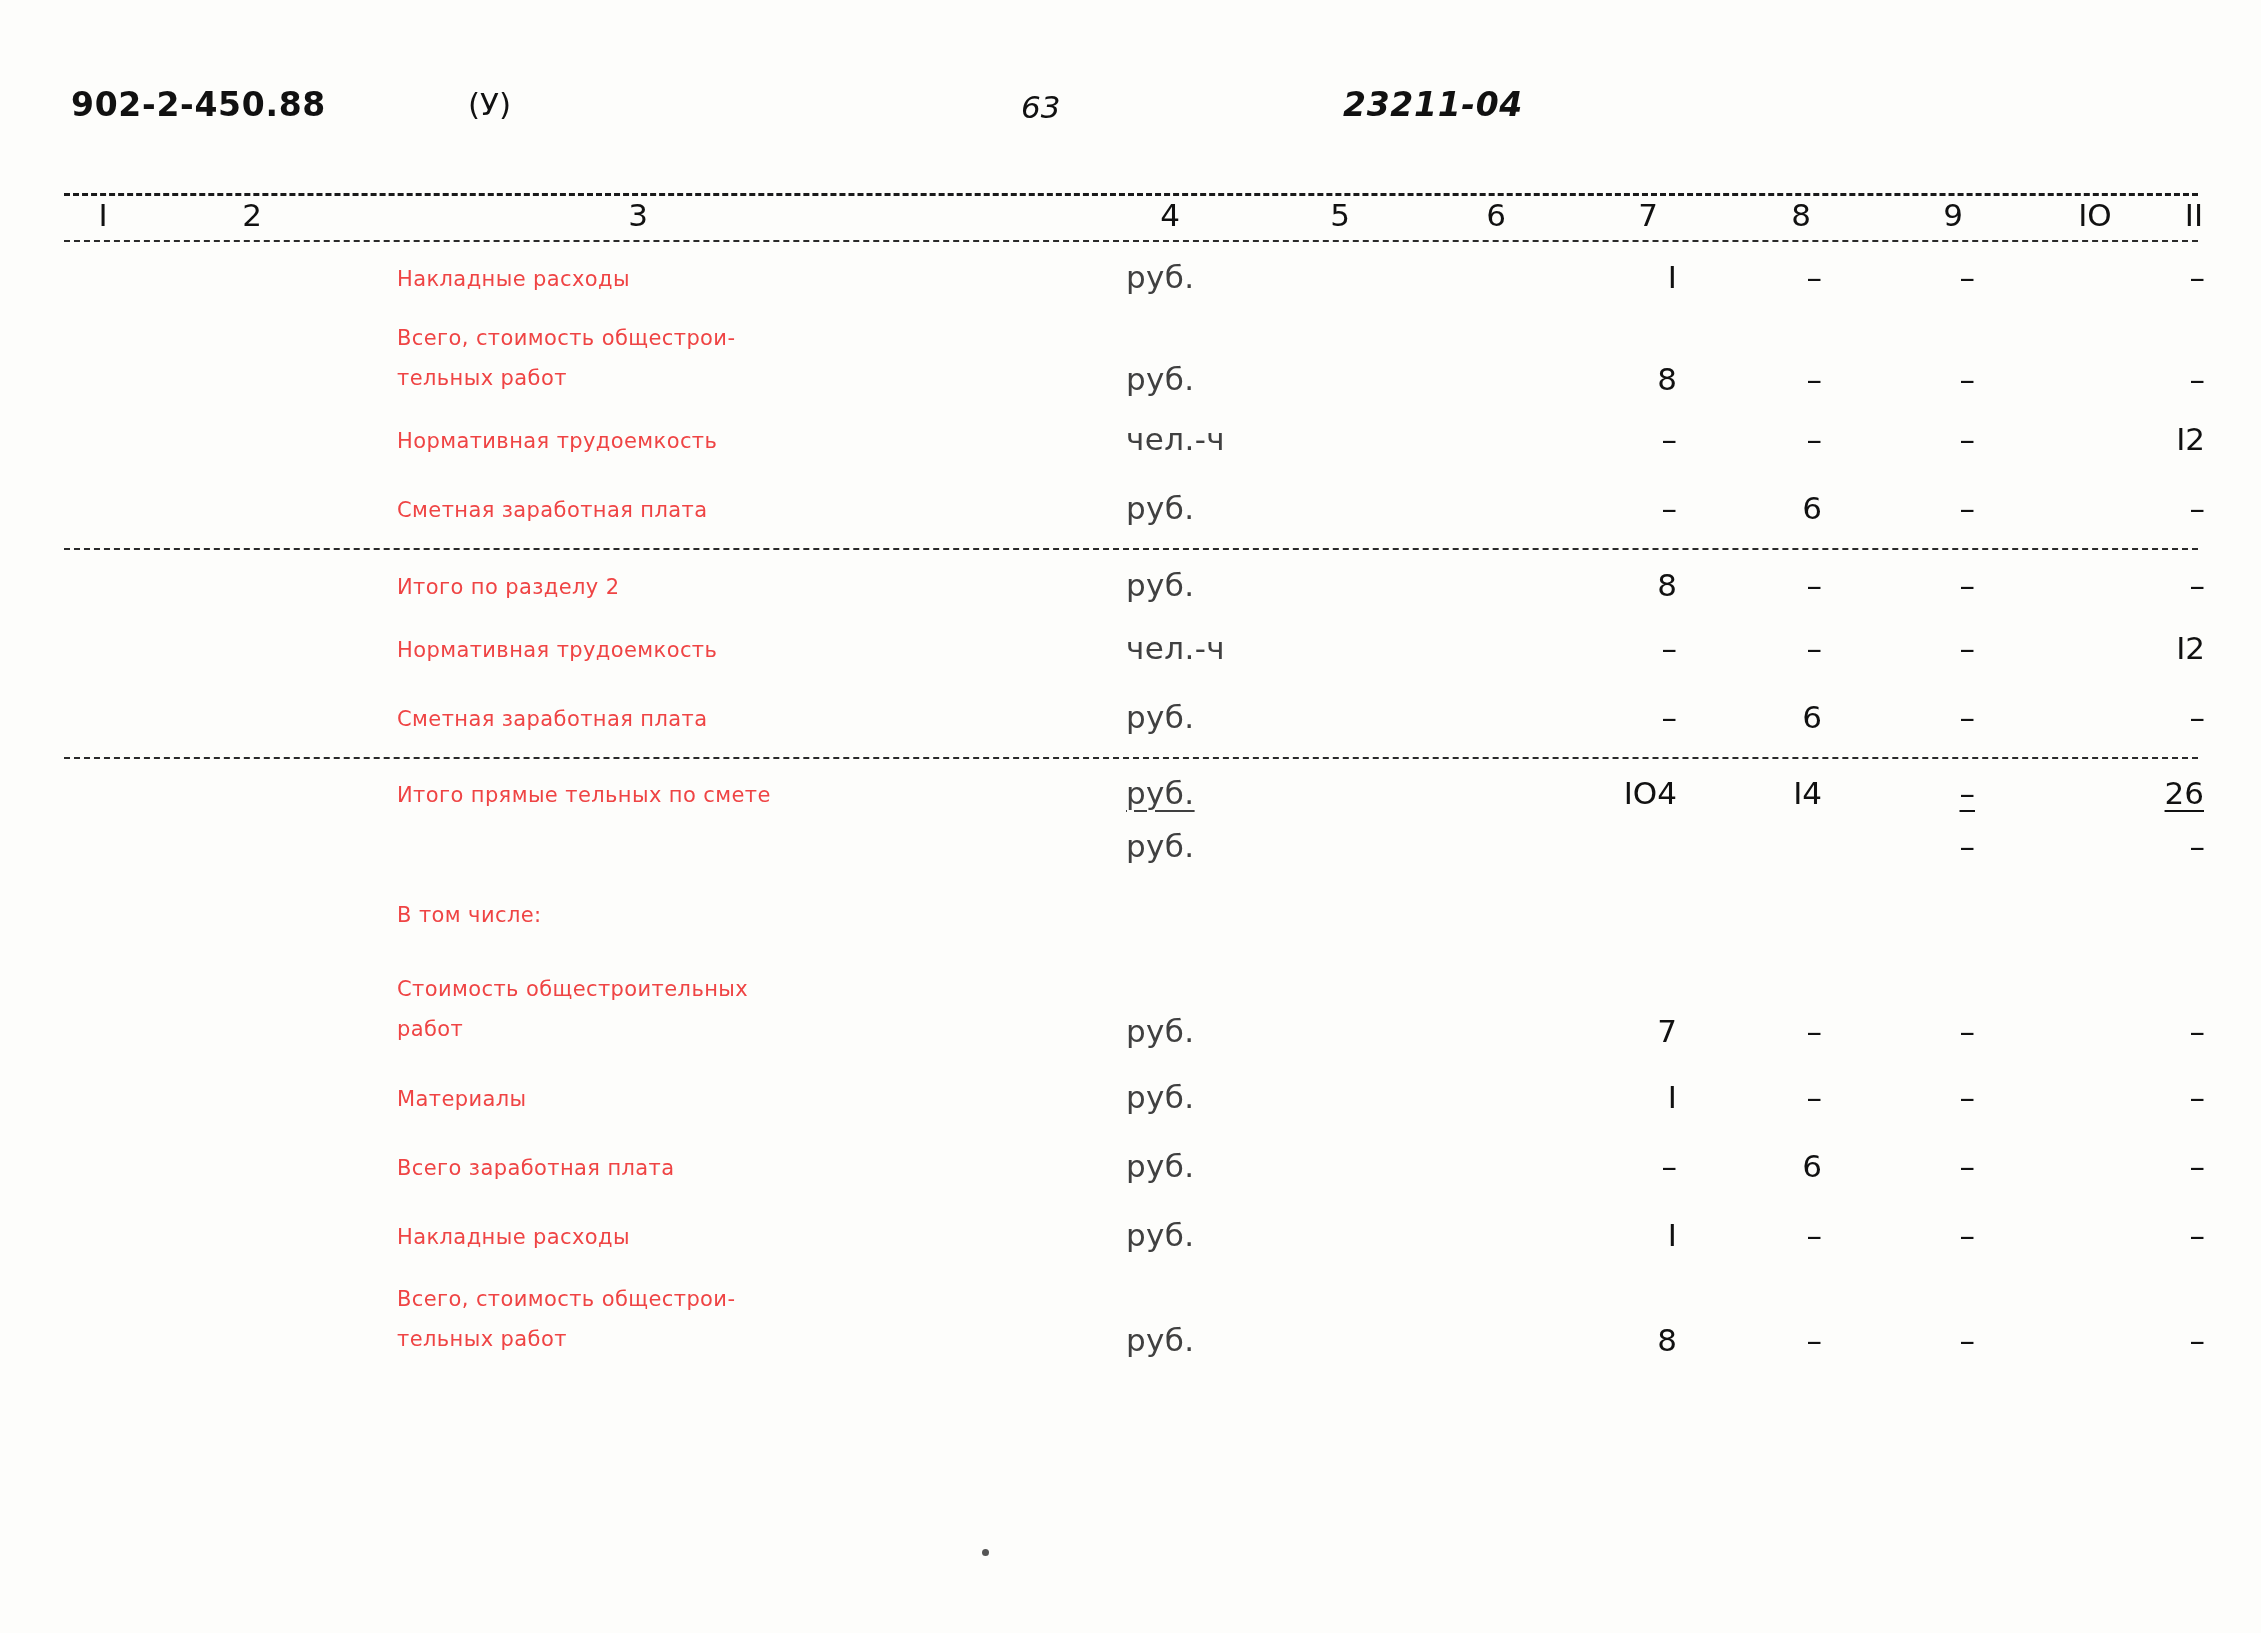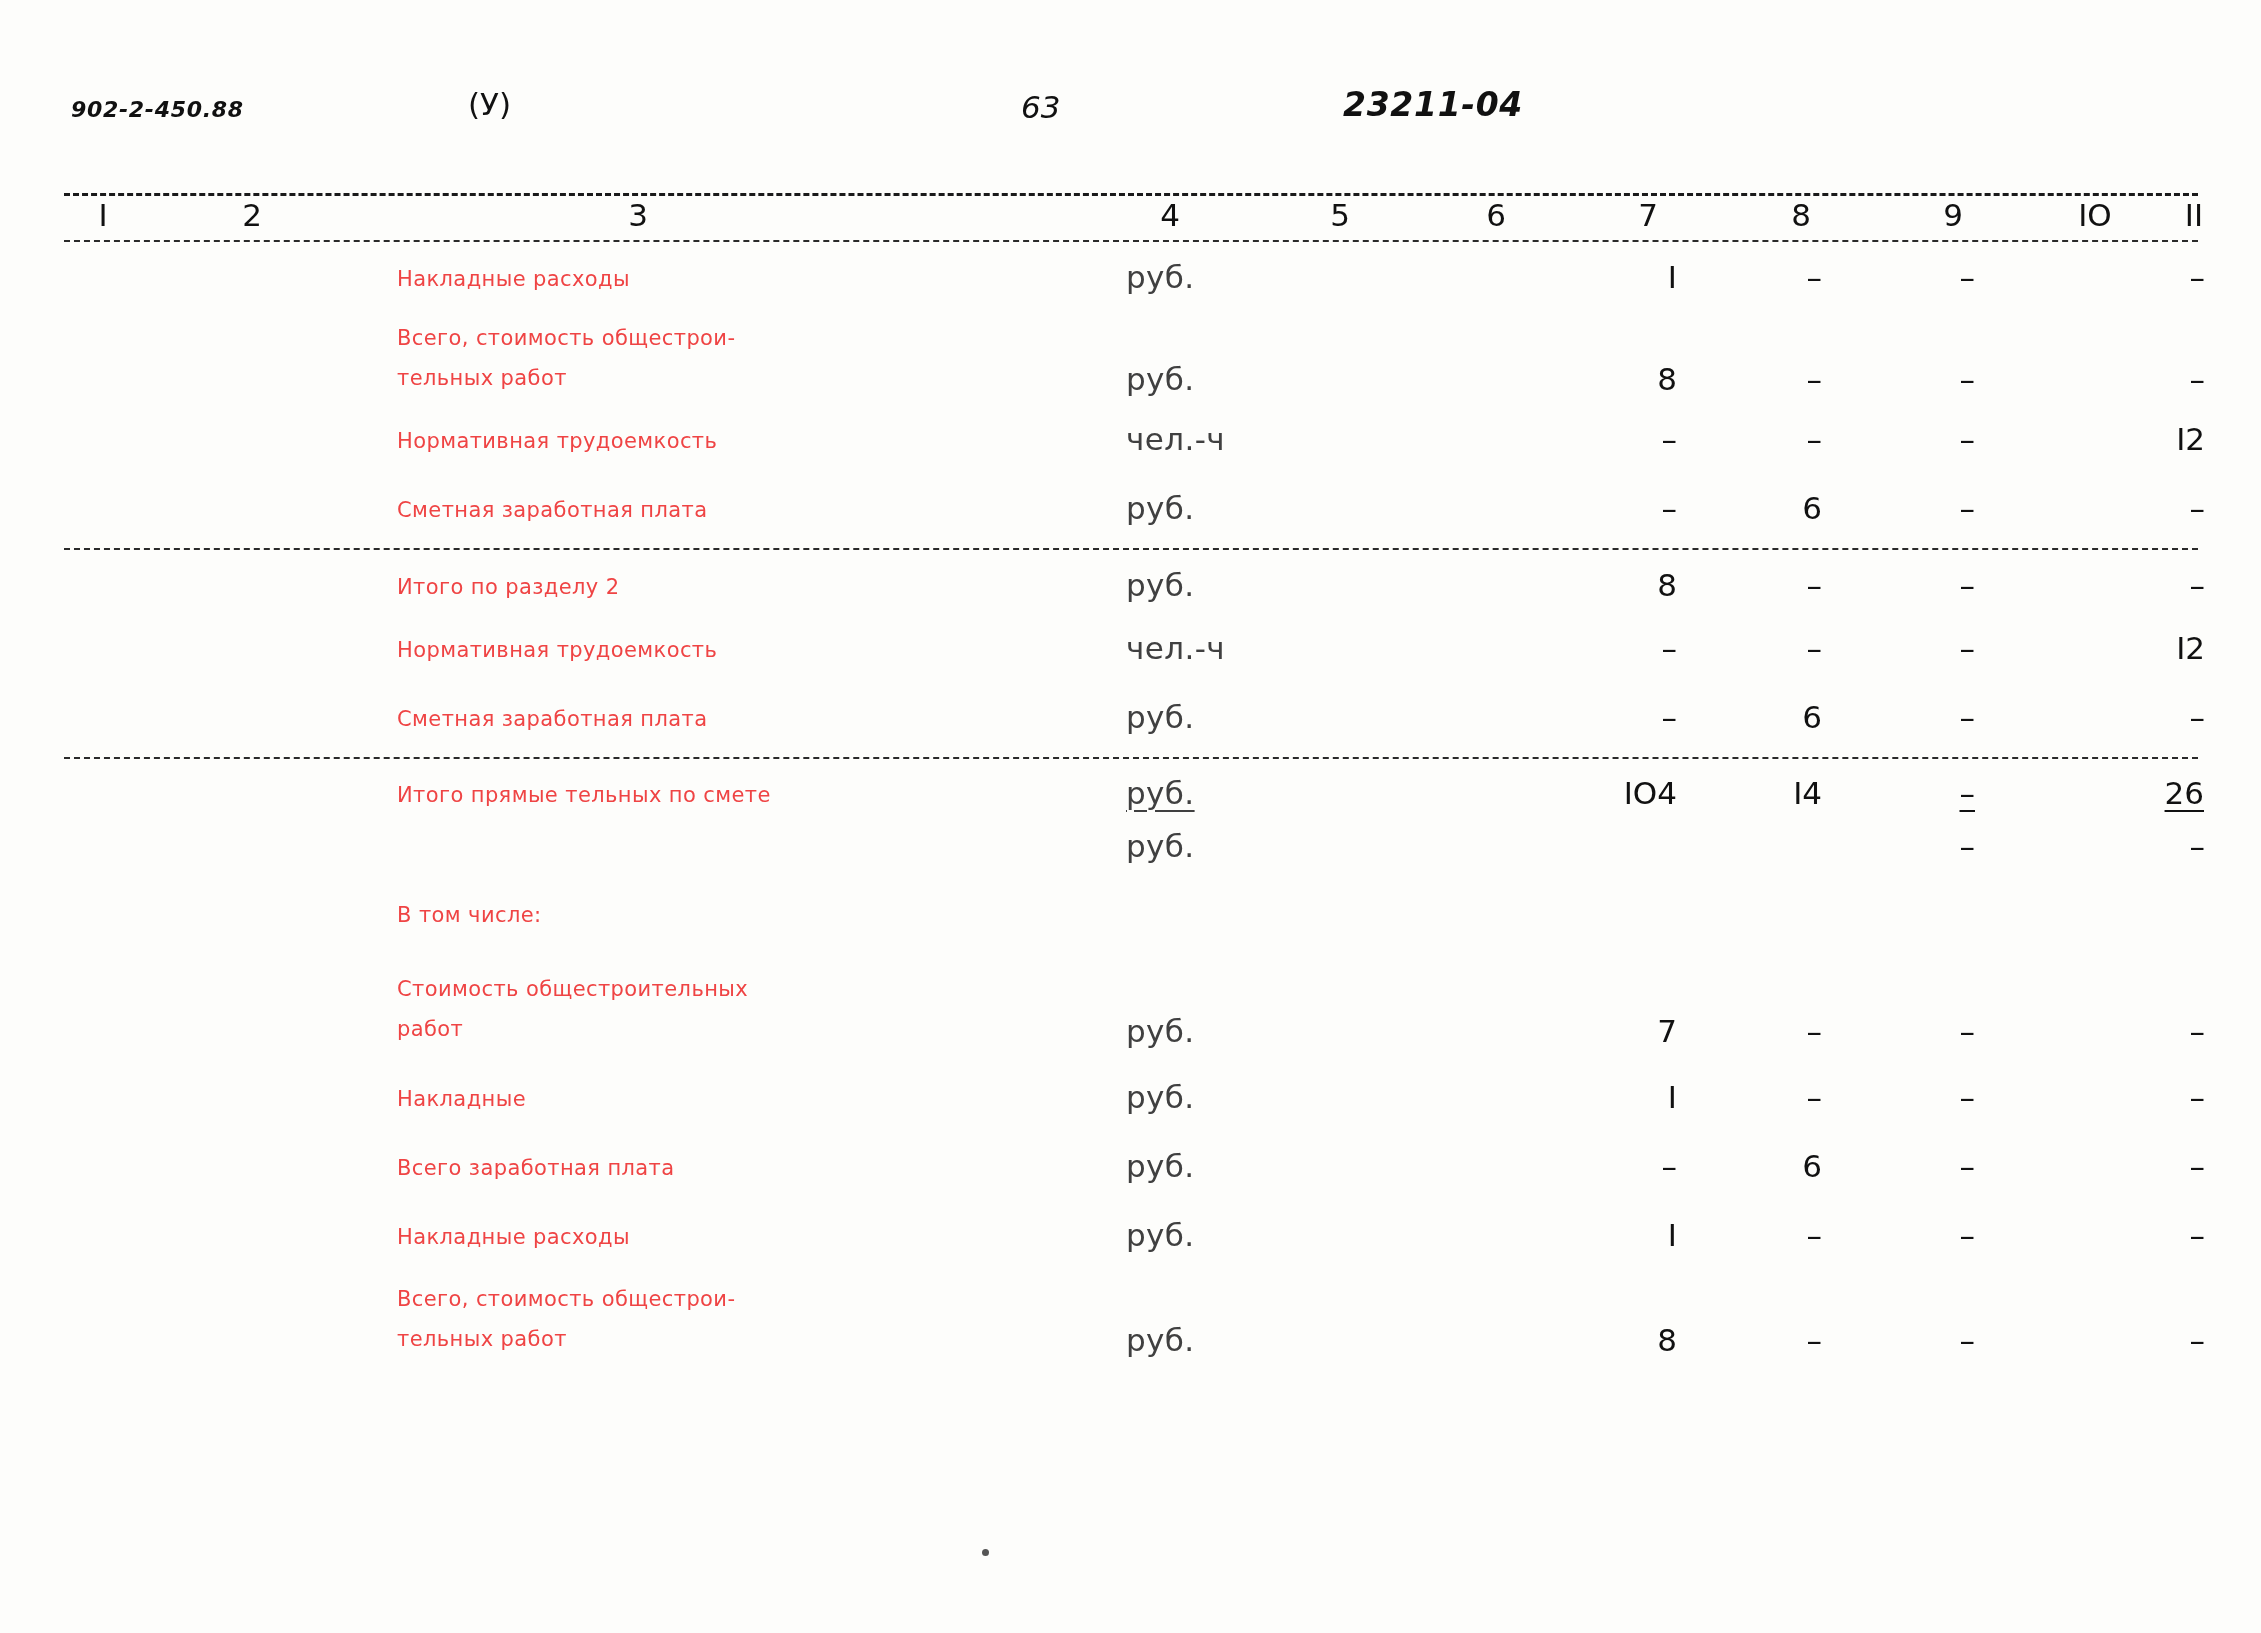--- a/index.html
+++ b/index.html
@@ -22,24 +22,23 @@
   .header {
     position: absolute;
     top: 85px;
     left: 0;
     width: 2261px;
     height: 50px;
   }
   .hdr-code {
     position: absolute;
     left: 71px;
-    top: 12px;
-    font-family: "DejaVu Sans", sans-serif;
-    font-size: 22px;
-    font-style: italic;
+    top: 0;
+    font-family: "DejaVu Sans", sans-serif;
+    font-size: 33px;
     font-weight: 600;
     letter-spacing: 0.7px;
     color: #111;
   }
   .hdr-paren {
     position: absolute;
     left: 468px;
     top: 1.4px;
     font-family: "DejaVu Sans", sans-serif;
     font-size: 31px;
@@ -283,21 +282,21 @@
 работ</span>
       <span class="cell-unit" style="top:44px">руб.</span>
       <span class="cell-num" style="top:44px;left:1570px;width:43px">7</span>
       <span class="cell-num" style="top:44px;left:1715px;width:43px">–</span>
       <span class="cell-num" style="top:44px;left:1868px;width:43px">–</span>
       <span class="cell-num" style="top:44px;left:2006px;width:43px"></span>
       <span class="cell-num" style="top:44px;left:2098px;width:43px">–</span>
     </div>
 
     <div class="row">
-      <span class="cell-name" style="top:11.3px">Накладные</span>
+      <span class="cell-name" style="top:11.3px">Материалы</span>
       <span class="cell-unit" style="top:11.3px">руб.</span>
       <span class="cell-num" style="top:11.3px;left:1570px;width:43px">I</span>
       <span class="cell-num" style="top:11.3px;left:1715px;width:43px">–</span>
       <span class="cell-num" style="top:11.3px;left:1868px;width:43px">–</span>
       <span class="cell-num" style="top:11.3px;left:2006px;width:43px"></span>
       <span class="cell-num" style="top:11.3px;left:2098px;width:43px">–</span>
     </div>
 
     <div class="row">
       <span class="cell-name" style="top:11.3px">Всего заработная плата</span>

